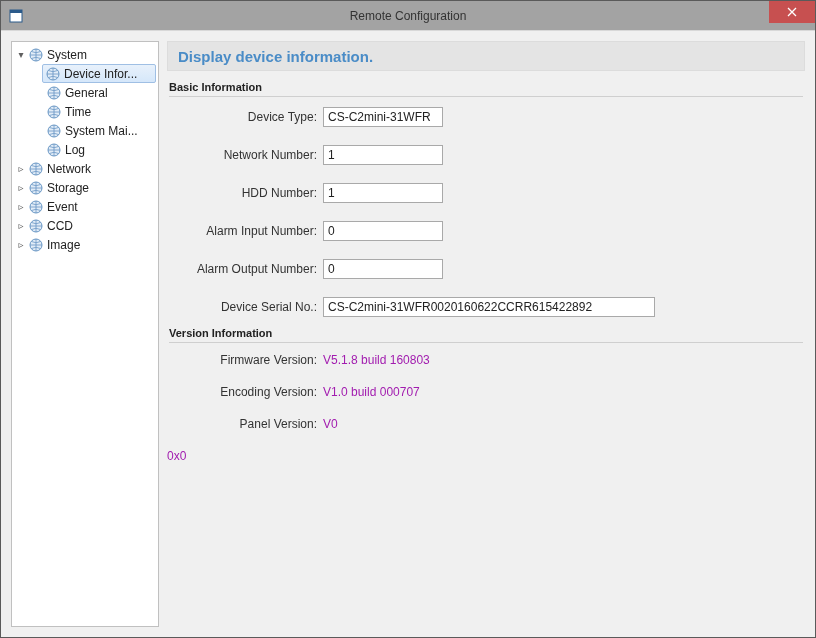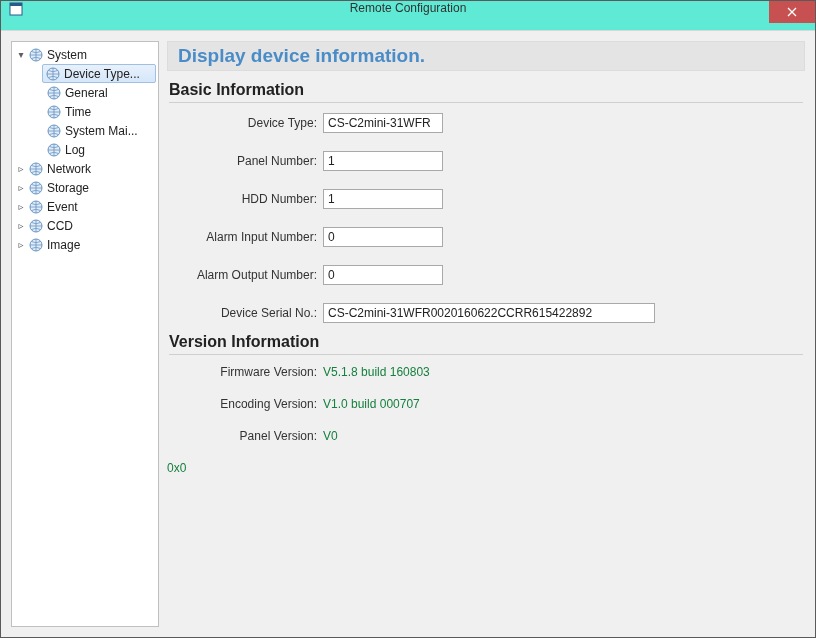--- a/index.html
+++ b/index.html
@@ -5,22 +5,22 @@
   * { box-sizing: border-box; font-family: "Segoe UI", Tahoma, sans-serif; }
   html, body { margin: 0; padding: 0; background: #6f6f6f; }
   .window {
     width: 816px; height: 638px;
     background: #f0f0f0;
     border: 1px solid #5a5a5a;
     display: flex; flex-direction: column;
     position: relative;
   }
   .titlebar {
-    height: 30px; background: #5eead4;
-    display: flex; align-items: flex-start;
+    height: 30px; background: #a3a3a3;
+    display: flex; align-items: center;
     position: relative;
     border-bottom: 1px solid #d8d8d8;
   }
   .title-icon {
     width: 16px; height: 16px; margin-left: 7px;
     display: inline-flex; align-items: center; justify-content: center;
   }
   .title-text {
     position: absolute; left: 0; right: 0; text-align: center;
     font-size: 12px; color: #333; pointer-events: none;
@@ -61,38 +61,38 @@
   .content {
     flex: 1; display: flex; flex-direction: column;
     font-size: 12px; color: #222;
   }
   .content-header {
     background: #e4e4e4; height: 30px;
     display: flex; align-items: center; padding-left: 10px;
     border: 1px solid #dcdcdc;
   }
   .content-header span {
-    font-size: 19px; font-weight: bold; color: #4a8cc7;
+    font-size: 15px; font-weight: bold; color: #4a8cc7;
   }
   .section-title {
-    font-weight: bold; font-size: 16px; margin: 10px 2px 3px 2px;
+    font-weight: bold; font-size: 11px; margin: 10px 2px 3px 2px;
   }
   .hr { height: 1px; background: #cfcfcf; margin: 0 2px 10px 2px; }
   .form { display: flex; flex-direction: column; gap: 18px; }
   .form-row { display: flex; align-items: center; }
   .flabel {
     width: 156px; text-align: right; padding-right: 6px; color: #333;
   }
   .finput {
     height: 20px; border: 1px solid #a9a9a9; background: #fff;
     font-size: 12px; padding: 1px 4px; color: #222;
   }
   .finput.short { width: 120px; }
   .finput.long { width: 332px; }
-  .fvalue { color: #15803d; }
+  .fvalue { color: #a21caf; }
   svg.globe-svg circle.outer { fill: #e1ecf7; stroke: #6896c4; stroke-width: 1; }
   svg.globe-svg path { stroke: #6896c4; stroke-width: 0.8; fill: none; }
 </style>
 </head>
 <body>
 
 <div class="window">
 
   <div class="titlebar">
     <span class="title-icon">
@@ -126,21 +126,21 @@
         <span class="label">System</span>
       </div>
 
       <div class="tree-row selected">
         <span class="globe">
           <svg class="globe-svg" width="14" height="14">
               <circle class="outer" cx="7" cy="7" r="6"></circle>
               <path d="M1 7 H13 M7 1 V13 M2.5 3.5 Q7 6 11.5 3.5 M2.5 10.5 Q7 8 11.5 10.5"></path>
             </svg>
         </span>
-        <span class="label">Device Type...</span>
+        <span class="label">Device Infor...</span>
       </div>
 
       <div class="tree-row child">
         <span class="globe">
           <svg class="globe-svg" width="14" height="14">
               <circle class="outer" cx="7" cy="7" r="6"></circle>
               <path d="M1 7 H13 M7 1 V13 M2.5 3.5 Q7 6 11.5 3.5 M2.5 10.5 Q7 8 11.5 10.5"></path>
             </svg>
         </span>
         <span class="label">General</span>
@@ -242,21 +242,21 @@
 
       <div class="section-title">Basic Information</div>
       <div class="hr"></div>
 
       <div class="form">
         <div class="form-row">
           <div class="flabel">Device Type:</div>
           <input class="finput short" value="CS-C2mini-31WFR" style="">
         </div>
         <div class="form-row">
-          <div class="flabel">Panel Number:</div>
+          <div class="flabel">Network Number:</div>
           <input class="finput short" value="1" style="">
         </div>
         <div class="form-row">
           <div class="flabel">HDD Number:</div>
           <input class="finput short" value="1" style="">
         </div>
         <div class="form-row">
           <div class="flabel">Alarm Input Number:</div>
           <input class="finput short" value="0" style="">
         </div>

